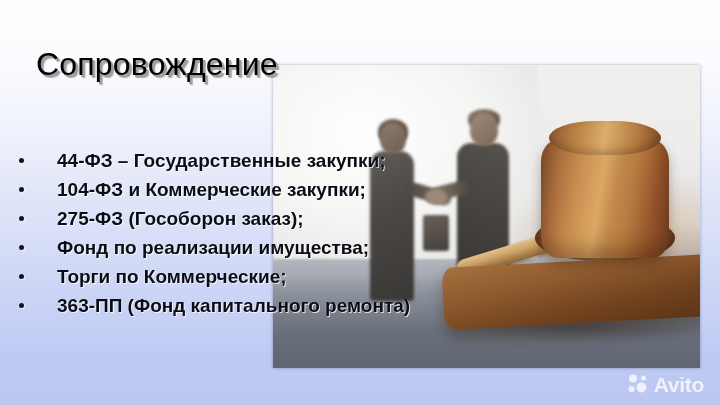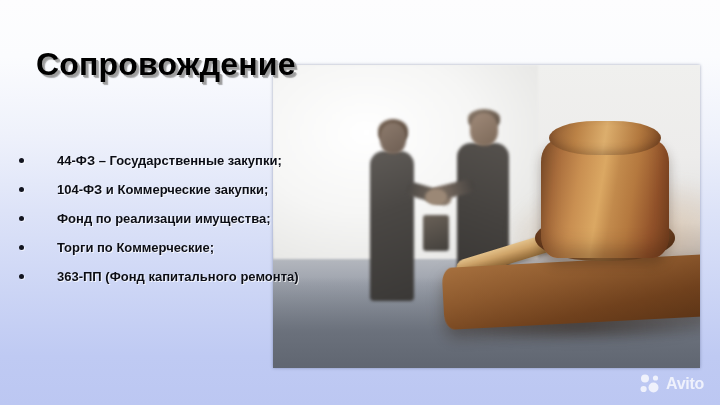--- a/index.html
+++ b/index.html
@@ -191,42 +191,42 @@
     filter: blur(5px);
   }
 
   
   .title {
     position: absolute;
     left: 36px;
     top: 24px;
     width: 430px;
     font-size: 32px;
-    font-weight: bold;
+    font-weight: normal;
     color: #000000;
     line-height: 1.22;
     letter-spacing: 0.2px;
     text-shadow: 2px 2px 0 #9d9d9d, 3px 3px 1px rgba(90,90,90,0.5);
   }
   .title .line2 { display: block; margin-left: -22px; }
 
   .bullets {
     position: absolute;
     left: 10px;
     top: 146px;
     width: 560px;
     list-style: none;
     margin: 0;
     padding: 0;
   }
   .bullets li {
     position: relative;
     height: 29px;
     padding-left: 47px;
-    font-size: 13px;
+    font-size: 19px;
     font-weight: bold;
     color: #0b0d16;
     line-height: 29px;
     white-space: nowrap;
     text-shadow: 1px 1px 0 rgba(255,255,255,0.75),
                  -0.5px -0.5px 0 rgba(255,255,255,0.35);
   }
   .bullets li .dot {
     position: absolute;
     left: 9px;
@@ -243,21 +243,21 @@
     position: absolute;
     right: 16px;
     bottom: 10px;
     display: flex;
     align-items: center;
     gap: 5px;
     opacity: 0.82;
   }
   .wm-logo { display: block; }
   .wm-text {
-    font-size: 16px;
+    font-size: 21px;
     font-weight: bold;
     color: rgba(255,255,255,0.92);
     letter-spacing: -0.3px;
     line-height: 1;
   }
 </style>
 </head>
 <body>
 
 <div id="slide">
@@ -295,20 +295,24 @@
   </h1>
 
   <ul class="bullets">
     <li>
       <span class="dot"></span>
       <span>44-ФЗ – Государственные закупки;</span>
     </li>
     <li>
       <span class="dot"></span>
       <span>104-ФЗ и Коммерческие закупки;</span>
+    </li>
+    <li>
+      <span class="dot"></span>
+      <span>275-ФЗ (Гособорон заказ);</span>
     </li>
     <li>
       <span class="dot"></span>
       <span>Фонд по реализации имущества;</span>
     </li>
     <li>
       <span class="dot"></span>
       <span>Торги по Коммерческие;</span>
     </li>
     <li>

